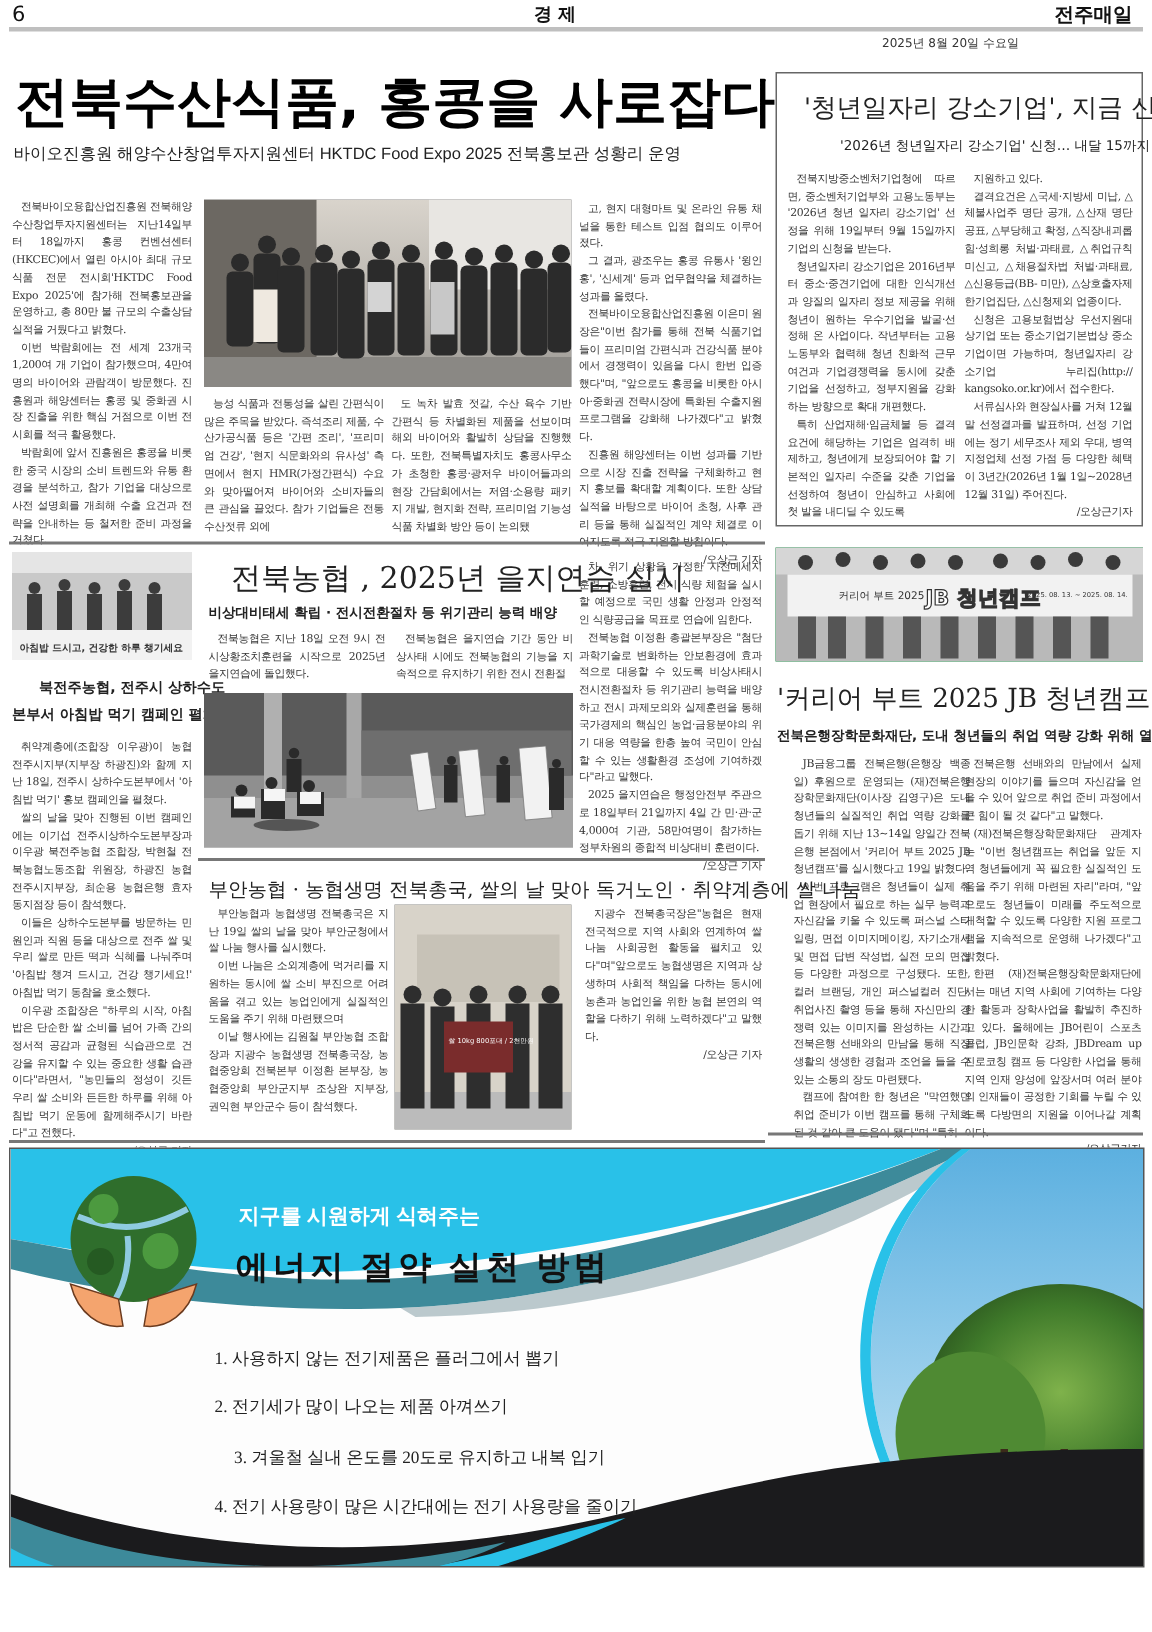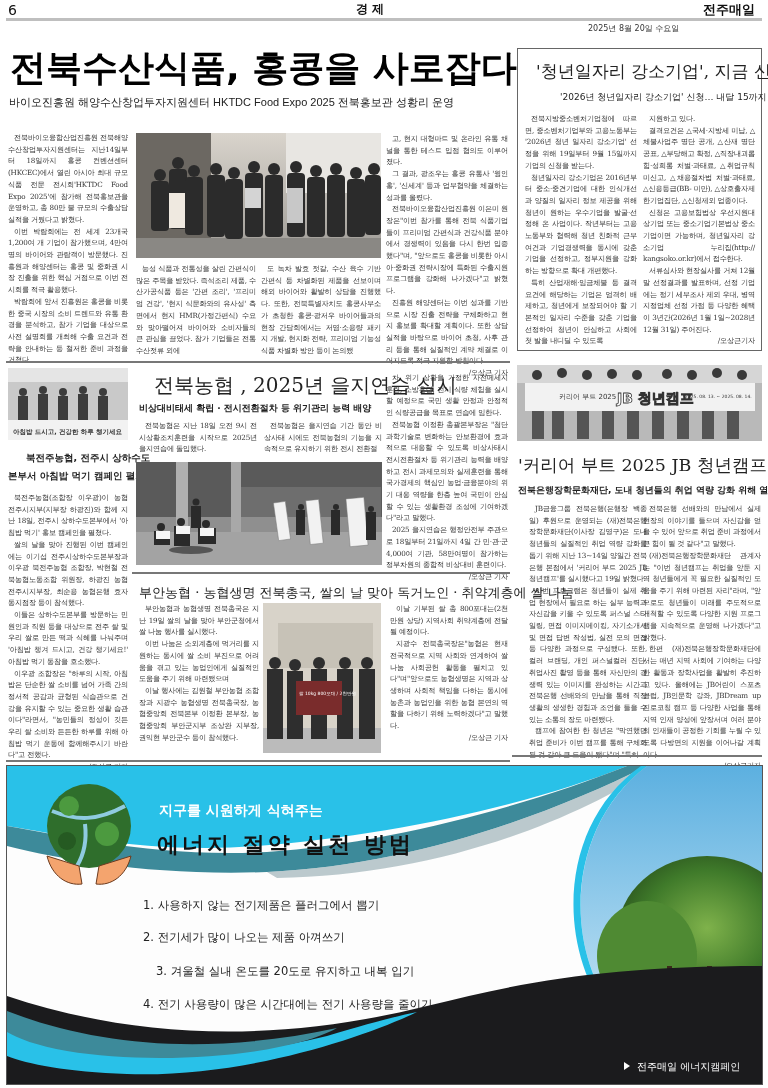--- a/index.html
+++ b/index.html
@@ -34,21 +34,21 @@
 
   .h-bj { left: 8px; top: 452px; font-size: 9.5px; font-weight: bold; color: #222; white-space: nowrap; margin-left: 18px; }
   .h-bj2 { left: 8px; top: 470px; font-size: 9.5px; font-weight: bold; color: #222; white-space: nowrap; }
 
   .h-buan { left: 139px; top: 584px; font-size: 13px; color: #222; font-family: "DejaVu Serif", serif; white-space: nowrap; text-align: right; }
 
   .h-jb { left: 518px; top: 453px; font-size: 17.5px; color: #222; font-family: "DejaVu Serif", serif; white-space: nowrap; }
   .s-jb { left: 518px; top: 484px; font-size: 9px; font-weight: bold; color: #222; white-space: nowrap; }
 
   
-  .ad { left: 6px; top: 765px; width: 757px; height: 320px; border: 1px solid #555; overflow: hidden; background: #fdfdfd; }
+  .ad { left: 6px; top: 765px; width: 757px; height: 280px; border: 1px solid #555; overflow: hidden; background: #fdfdfd; font-family: Liberation Serif, serif; }
   .ad-t1 { left: 152px; top: 36px; font-size: 14px; color: #fff; font-weight: bold; white-space: nowrap; }
   .ad-t2 { left: 150px; top: 64px; font-size: 22px; color: #111; font-weight: bold; letter-spacing: 3px; white-space: nowrap; }
   .ad-item { left: 136px; font-size: 11.5px; color: #222; white-space: nowrap; }
   .ad-foot { left: 630px; top: 294px; font-size: 10px; color: #fff; white-space: nowrap; }
 </style>
 </head>
 <body>
 
 <div class="abs hdr-page">6</div>
 <div class="abs hdr-section">경제</div>
@@ -207,21 +207,21 @@
         <rect x="90" y="28" width="10" height="24"></rect>
     </g>
     <rect x="0" y="52" width="120" height="20" fill="#f2f2f2"></rect>
     <text x="5" y="66" font-size="6.5" font-weight="bold" font-family="DejaVu Sans, sans-serif" fill="#333">아침밥 드시고, 건강한 하루 챙기세요</text>
   </svg>
 </div>
 
 <div class="abs h-bj">북전주농협, 전주시 상하수도</div>
 <div class="abs h-bj2">본부서 아침밥 먹기 캠페인 펼쳐</div>
 <div class="abs txt" style="left:8px;top:492px;width:120px;">
-  <p>북전주농협(조합장 이우광)이 농협전주시지부(지부장 하광진)와 함께 지난 18일, 전주시 상하수도본부에서 '아침밥 먹기' 홍보 캠페인을 펼쳤다.</p>
+  <p>취약계층에(조합장 이우광)이 농협전주시지부(지부장 하광진)와 함께 지난 18일, 전주시 상하수도본부에서 '아침밥 먹기' 홍보 캠페인을 펼쳤다.</p>
   <p>쌀의 날을 맞아 진행된 이번 캠페인에는 이기섭 전주시상하수도본부장과 이우광 북전주농협 조합장, 박현철 전북농협노동조합 위원장, 하광진 농협전주시지부장, 최순용 농협은행 효자동지점장 등이 참석했다.</p>
   <p>이들은 상하수도본부를 방문하는 민원인과 직원 등을 대상으로 전주 쌀 및 우리 쌀로 만든 떡과 식혜를 나눠주며 '아침밥 챙겨 드시고, 건강 챙기세요!' 아침밥 먹기 동참을 호소했다.</p>
   <p>이우광 조합장은 "하루의 시작, 아침밥은 단순한 쌀 소비를 넘어 가족 간의 정서적 공감과 균형된 식습관으로 건강을 유지할 수 있는 중요한 생활 습관이다"라면서, "농민들의 정성이 깃든 우리 쌀 소비와 든든한 하루를 위해 아침밥 먹기 운동에 함께해주시기 바란다"고 전했다.</p>
   <div class="byline">/오상근 기자</div>
 </div>
 
 <div class="abs h-nh">전북농협 , 2025년 을지연습 실시</div>
 <div class="abs s-nh">비상대비태세 확립 · 전시전환절차 등 위기관리 능력 배양</div>
 <div class="abs txt" style="left:139px;top:420px;width:118px;">
   <p>전북농협은 지난 18일 오전 9시 전시상황조치훈련을 시작으로 2025년 을지연습에 돌입했다.</p>
@@ -294,21 +294,20 @@
       <circle cx="82" cy="60" r="6"></circle>
         <rect x="74" y="66" width="16" height="70"></rect>
       <circle cx="104" cy="60" r="6"></circle>
         <rect x="96" y="66" width="16" height="70"></rect>
     </g>
     <rect x="33" y="78" width="46" height="34" fill="#7a2c2c"></rect>
     <text x="36" y="92" font-size="4.5" font-family="DejaVu Sans, sans-serif" fill="#fff">쌀 10kg 800포대 / 2천만원</text>
   </svg>
 </div>
 <div class="abs txt" style="left:390px;top:603px;width:118px;">
-  <p>이날 기부된 쌀 총 800포대는(2천만원 상당) 지역사회 취약계층에 전달될 예정이다.</p>
   <p>지광수 전북총국장은"농협은 현재 전국적으로 지역 사회와 연계하여 쌀 나눔 사회공헌 활동을 펼치고 있다"며"앞으로도 농협생명은 지역과 상생하며 사회적 책임을 다하는 동시에 농촌과 농업인을 위한 농협 본연의 역할을 다하기 위해 노력하겠다"고 말했다.</p>
   <div class="byline">/오상근 기자</div>
 </div>
 
 <div class="abs hr" style="left:6px;top:760px;width:504px;"></div>
 
 <div class="abs ad">
   <svg class="abs" style="left:0;top:0;" width="757" height="320" viewBox="0 0 757 320">
     <defs>
       <linearGradient id="sky" x1="0" y1="0" x2="0" y2="1">

